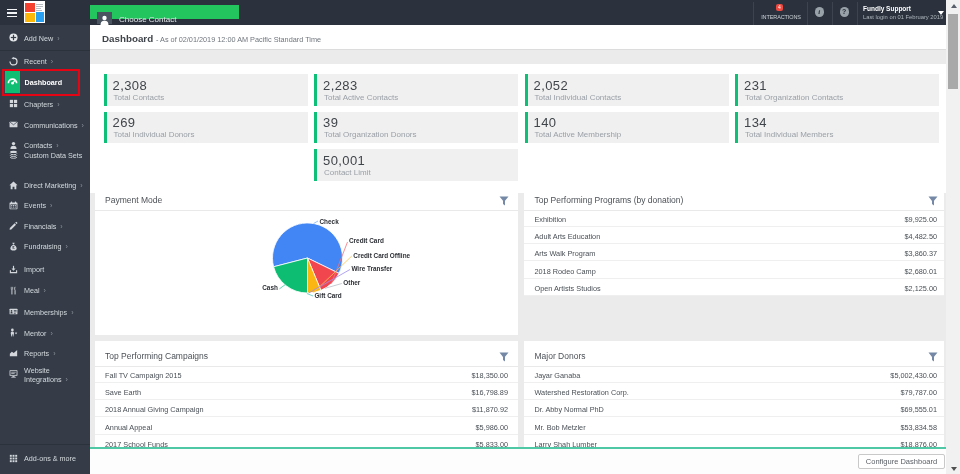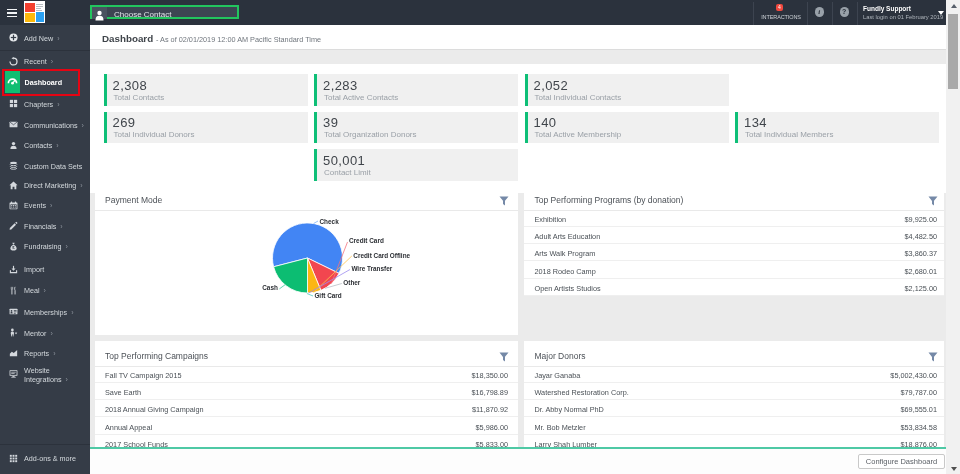--- a/index.html
+++ b/index.html
@@ -5,21 +5,21 @@
   * { margin:0; padding:0; box-sizing:border-box; }
   html,body { width:960px; height:474px; overflow:hidden; background:#ebebeb;
     font-family:"Liberation Sans", sans-serif; }
   .abs { position:absolute; }
   #page { position:relative; width:960px; height:474px; }
 
   
   #topbar { left:0; top:0; width:946px; height:25px; background:#2b323d; }
   .tsep { position:absolute; top:2px; width:1px; height:23px; background:#3d4450; }
   #searchbox { position:absolute; left:90px; top:5px; width:149px; height:14px;
-    background:#3d4552; border:2px solid #22c55e; }
+    background:#3d4552; border:7px solid #22c55e; }
   #searchicon { position:absolute; left:0; top:0; width:15px; height:12px; background:#4a5360; }
   #searchtxt { position:absolute; left:22px; top:3px; font-size:8px; color:#e2e6ea; }
   #ibadge { position:absolute; left:776px; top:4px; width:7px; height:7px; background:#f0483e;
     border-radius:2px; color:#fff; font-size:5px; text-align:center; line-height:7px; }
   #ilabel { position:absolute; left:756px; top:14px; width:50px; text-align:center;
     font-size:5.5px; letter-spacing:-0.1px; color:#ccd1d6; }
   .circ { position:absolute; top:7px; width:9.5px; height:9.5px; border-radius:50%;
     background:#99a1a9; color:#272e38; font-size:7px; font-weight:bold;
     text-align:center; line-height:9.5px; }
   #uname { position:absolute; left:863px; top:4.5px; font-size:6.5px; font-weight:bold; color:#fdfdfd; white-space:nowrap; }
@@ -150,21 +150,21 @@
         </svg>
       <span class="slbl">Communications&nbsp; <span class="sarr">›</span></span>
     </div>
     <div class="sitem" style="top:109.5px">
       <svg class="sicon" viewBox="0 0 16 16">
           <circle cx="8" cy="4.6" r="3" fill="#d4d8dd"></circle>
           <path d="M2.5 14 C2.5 9.5 4.5 8.3 8 8.3 C11.5 8.3 13.5 9.5 13.5 14 Z" fill="#d4d8dd"></path>
         </svg>
       <span class="slbl">Contacts&nbsp; <span class="sarr">›</span></span>
     </div>
-    <div class="sitem" style="top:130px">
+    <div class="sitem" style="top:119px">
       <svg class="sicon" viewBox="0 0 16 16">
           <ellipse cx="8" cy="3.4" rx="6" ry="2.1" fill="#d4d8dd"></ellipse>
           <path d="M2 6.2 A6 2.1 0 0 0 14 6.2" fill="none" stroke="#d4d8dd" stroke-width="1.6"></path>
           <path d="M2 9.4 A6 2.1 0 0 0 14 9.4" fill="none" stroke="#d4d8dd" stroke-width="1.6"></path>
           <path d="M2 12.6 A6 2.1 0 0 0 14 12.6" fill="none" stroke="#d4d8dd" stroke-width="1.6"></path>
         </svg>
       <span class="slbl">Custom Data Sets</span>
     </div>
     <div class="sitem" style="top:149.5px">
       <svg class="sicon" viewBox="0 0 16 16">
@@ -291,20 +291,24 @@
         <span class="snum">2,308</span>
         <span class="slab">Total Contacts</span>
       </div>
     <div class="stat" style="left:224px;top:10px">
         <span class="snum">2,283</span>
         <span class="slab">Total Active Contacts</span>
       </div>
     <div class="stat" style="left:434.5px;top:10px">
         <span class="snum">2,052</span>
         <span class="slab">Total Individual Contacts</span>
+      </div>
+    <div class="stat" style="left:645px;top:10px">
+        <span class="snum">231</span>
+        <span class="slab">Total Organization Contacts</span>
       </div>
     <div class="stat" style="left:13.5px;top:47.5px">
         <span class="snum">269</span>
         <span class="slab">Total Individual Donors</span>
       </div>
     <div class="stat" style="left:224px;top:47.5px">
         <span class="snum">39</span>
         <span class="slab">Total Organization Donors</span>
       </div>
     <div class="stat" style="left:434.5px;top:47.5px">

